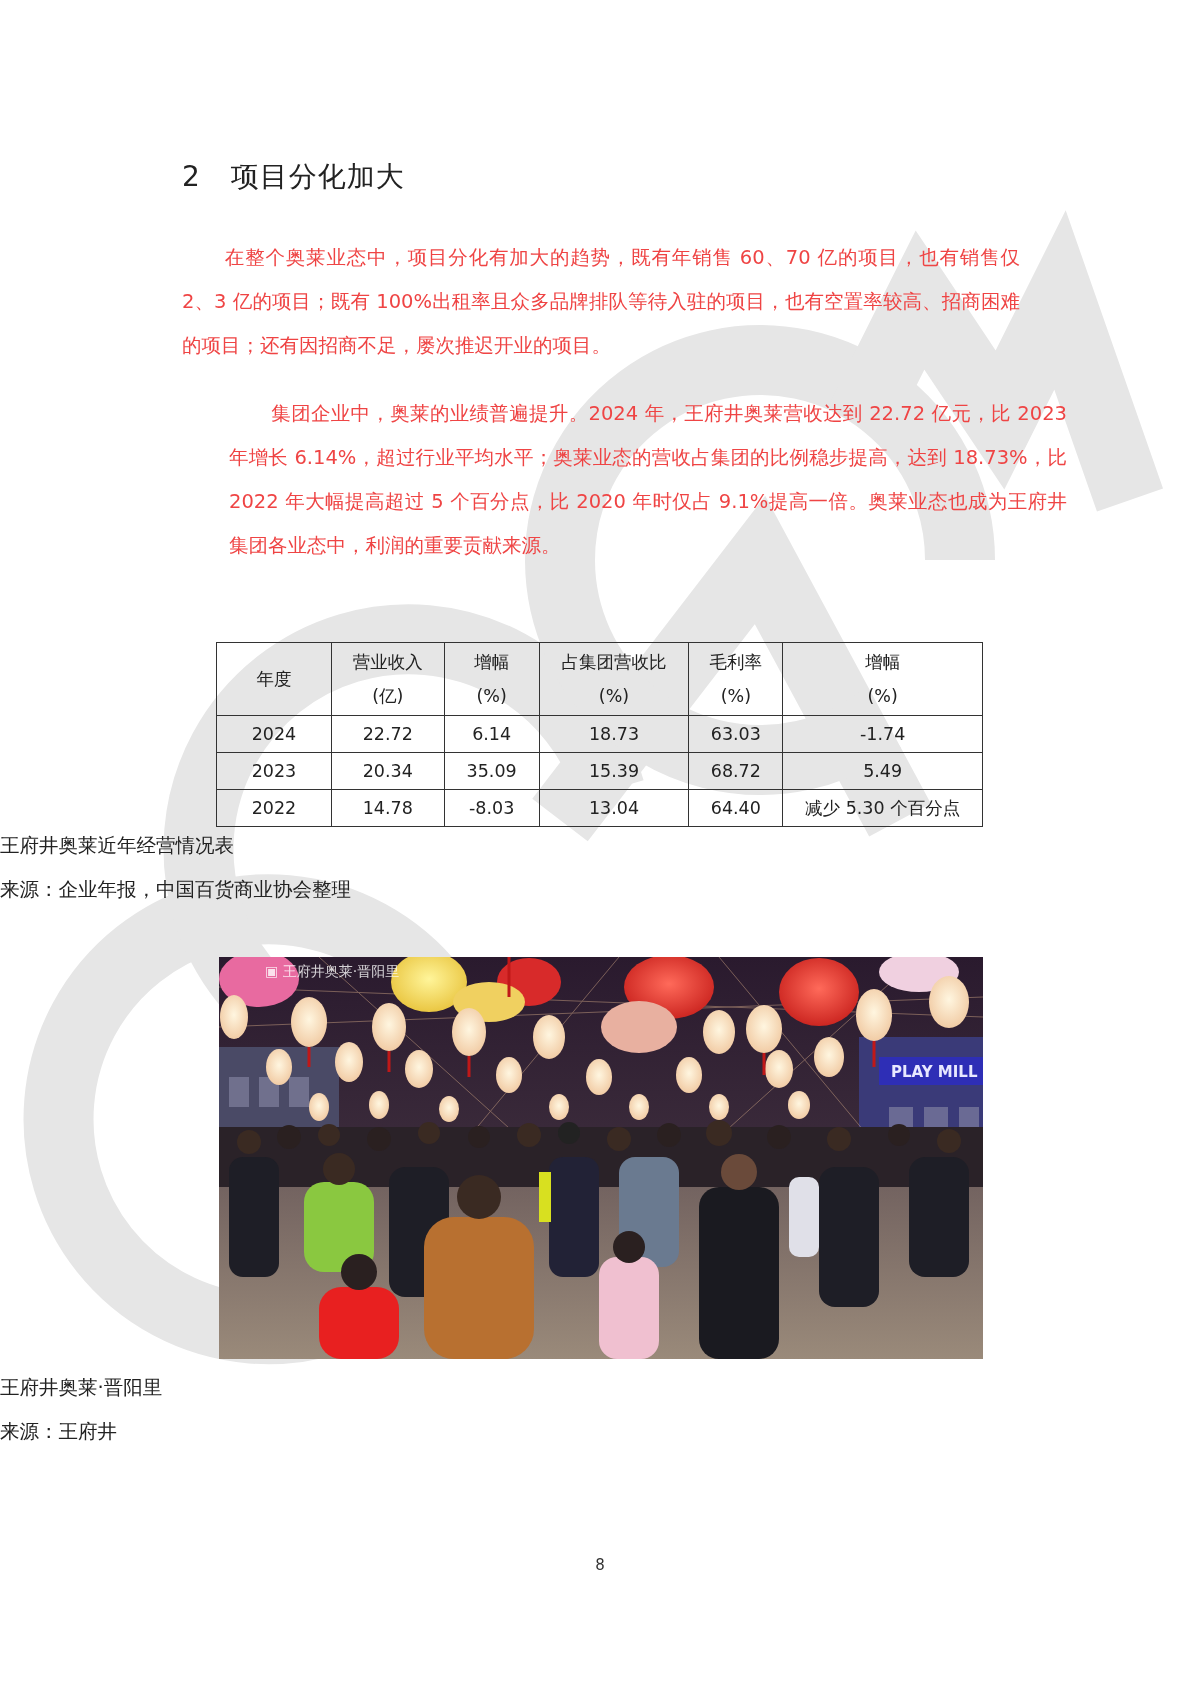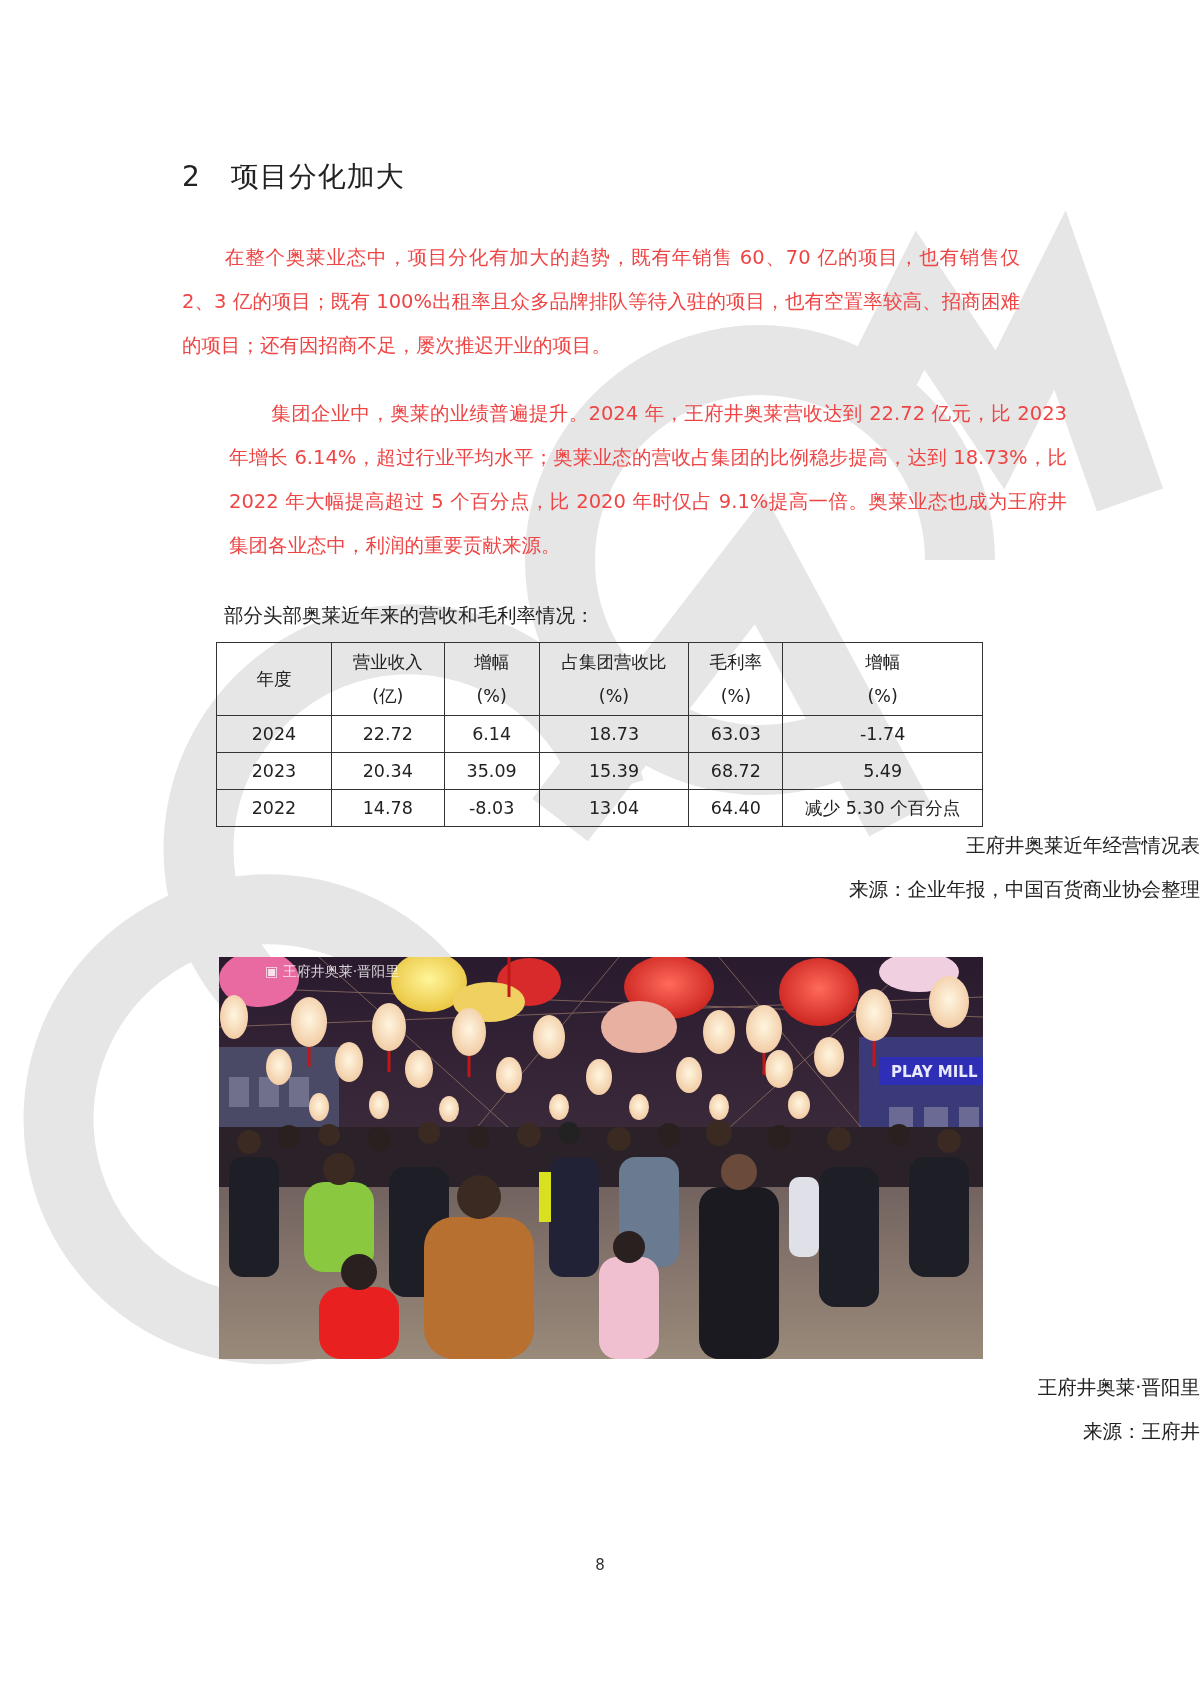--- a/index.html
+++ b/index.html
@@ -11,21 +11,21 @@
   .heading .num { margin-right: 30px; }
   .para { position: absolute; left: 182px; width: 838px; font-size: 19.5px; line-height: 44px; color: #ef4444; text-align: justify; }
   .para .indent { display: inline-block; width: 42px; }
   .p1 { top: 236px; }
   .p2 { top: 392px; margin-left: 47px; }
   .table-intro { position: absolute; left: 224px; top: 602px; font-size: 19.5px; color: #222; }
   table.data { position: absolute; left: 216px; top: 642px; width: 767px; border-collapse: collapse; font-size: 17.5px; color: #222; }
   table.data td, table.data th { border: 1.5px solid #333; text-align: center; font-weight: normal; padding: 0; }
   table.data th { height: 72px; line-height: 34px; }
   table.data td { height: 36px; }
-  .cap { position: absolute; left: 0; width: 1200px; text-align: right; font-size: 19.5px; color: #222; }
+  .cap { position: absolute; left: 0; width: 1200px; text-align: left; font-size: 19.5px; color: #222; }
   .cap1 { top: 832px; }
   .cap2 { top: 876px; }
   .photo { position: absolute; left: 219px; top: 957px; width: 764px; height: 402px; overflow: hidden; }
   .photo-label { position: absolute; left: 14px; top: 6px; font-size: 14px; color: rgba(255,255,255,0.8); margin-left: 32px; }
   .cap3 { top: 1374px; }
   .cap4 { top: 1418px; }
   .page-num { position: absolute; left: 0; width: 1200px; top: 1556px; text-align: center; font-size: 15px; color: #333; }
 </style>
 </head>
 <body>
@@ -47,21 +47,20 @@
 
 <div class="content">
   <div class="heading">
     <span class="num">2</span><span>项目分化加大</span>
   </div>
 
   <div class="para p1"><span class="indent"></span><span>在整个奥莱业态中，项目分化有加大的趋势，既有年销售 60、70 亿的项目，也有销售仅 2、3 亿的项目；既有 100%出租率且众多品牌排队等待入驻的项目，也有空置率较高、招商困难的项目；还有因招商不足，屡次推迟开业的项目。</span></div>
 
   <div class="para p2"><span class="indent"></span><span>集团企业中，奥莱的业绩普遍提升。2024 年，王府井奥莱营收达到 22.72 亿元，比 2023 年增长 6.14%，超过行业平均水平；奥莱业态的营收占集团的比例稳步提高，达到 18.73%，比 2022 年大幅提高超过 5 个百分点，比 2020 年时仅占 9.1%提高一倍。奥莱业态也成为王府井集团各业态中，利润的重要贡献来源。</span></div>
 
-  <div class="table-intro">部分头部奥莱近年来的营收和毛利率情况：</div>
 
   <table class="data">
     <colgroup>
       <col style="width:115px">
         <col style="width:113px">
         <col style="width:95px">
         <col style="width:150px">
         <col style="width:94px">
         <col style="width:200px">
     </colgroup>

